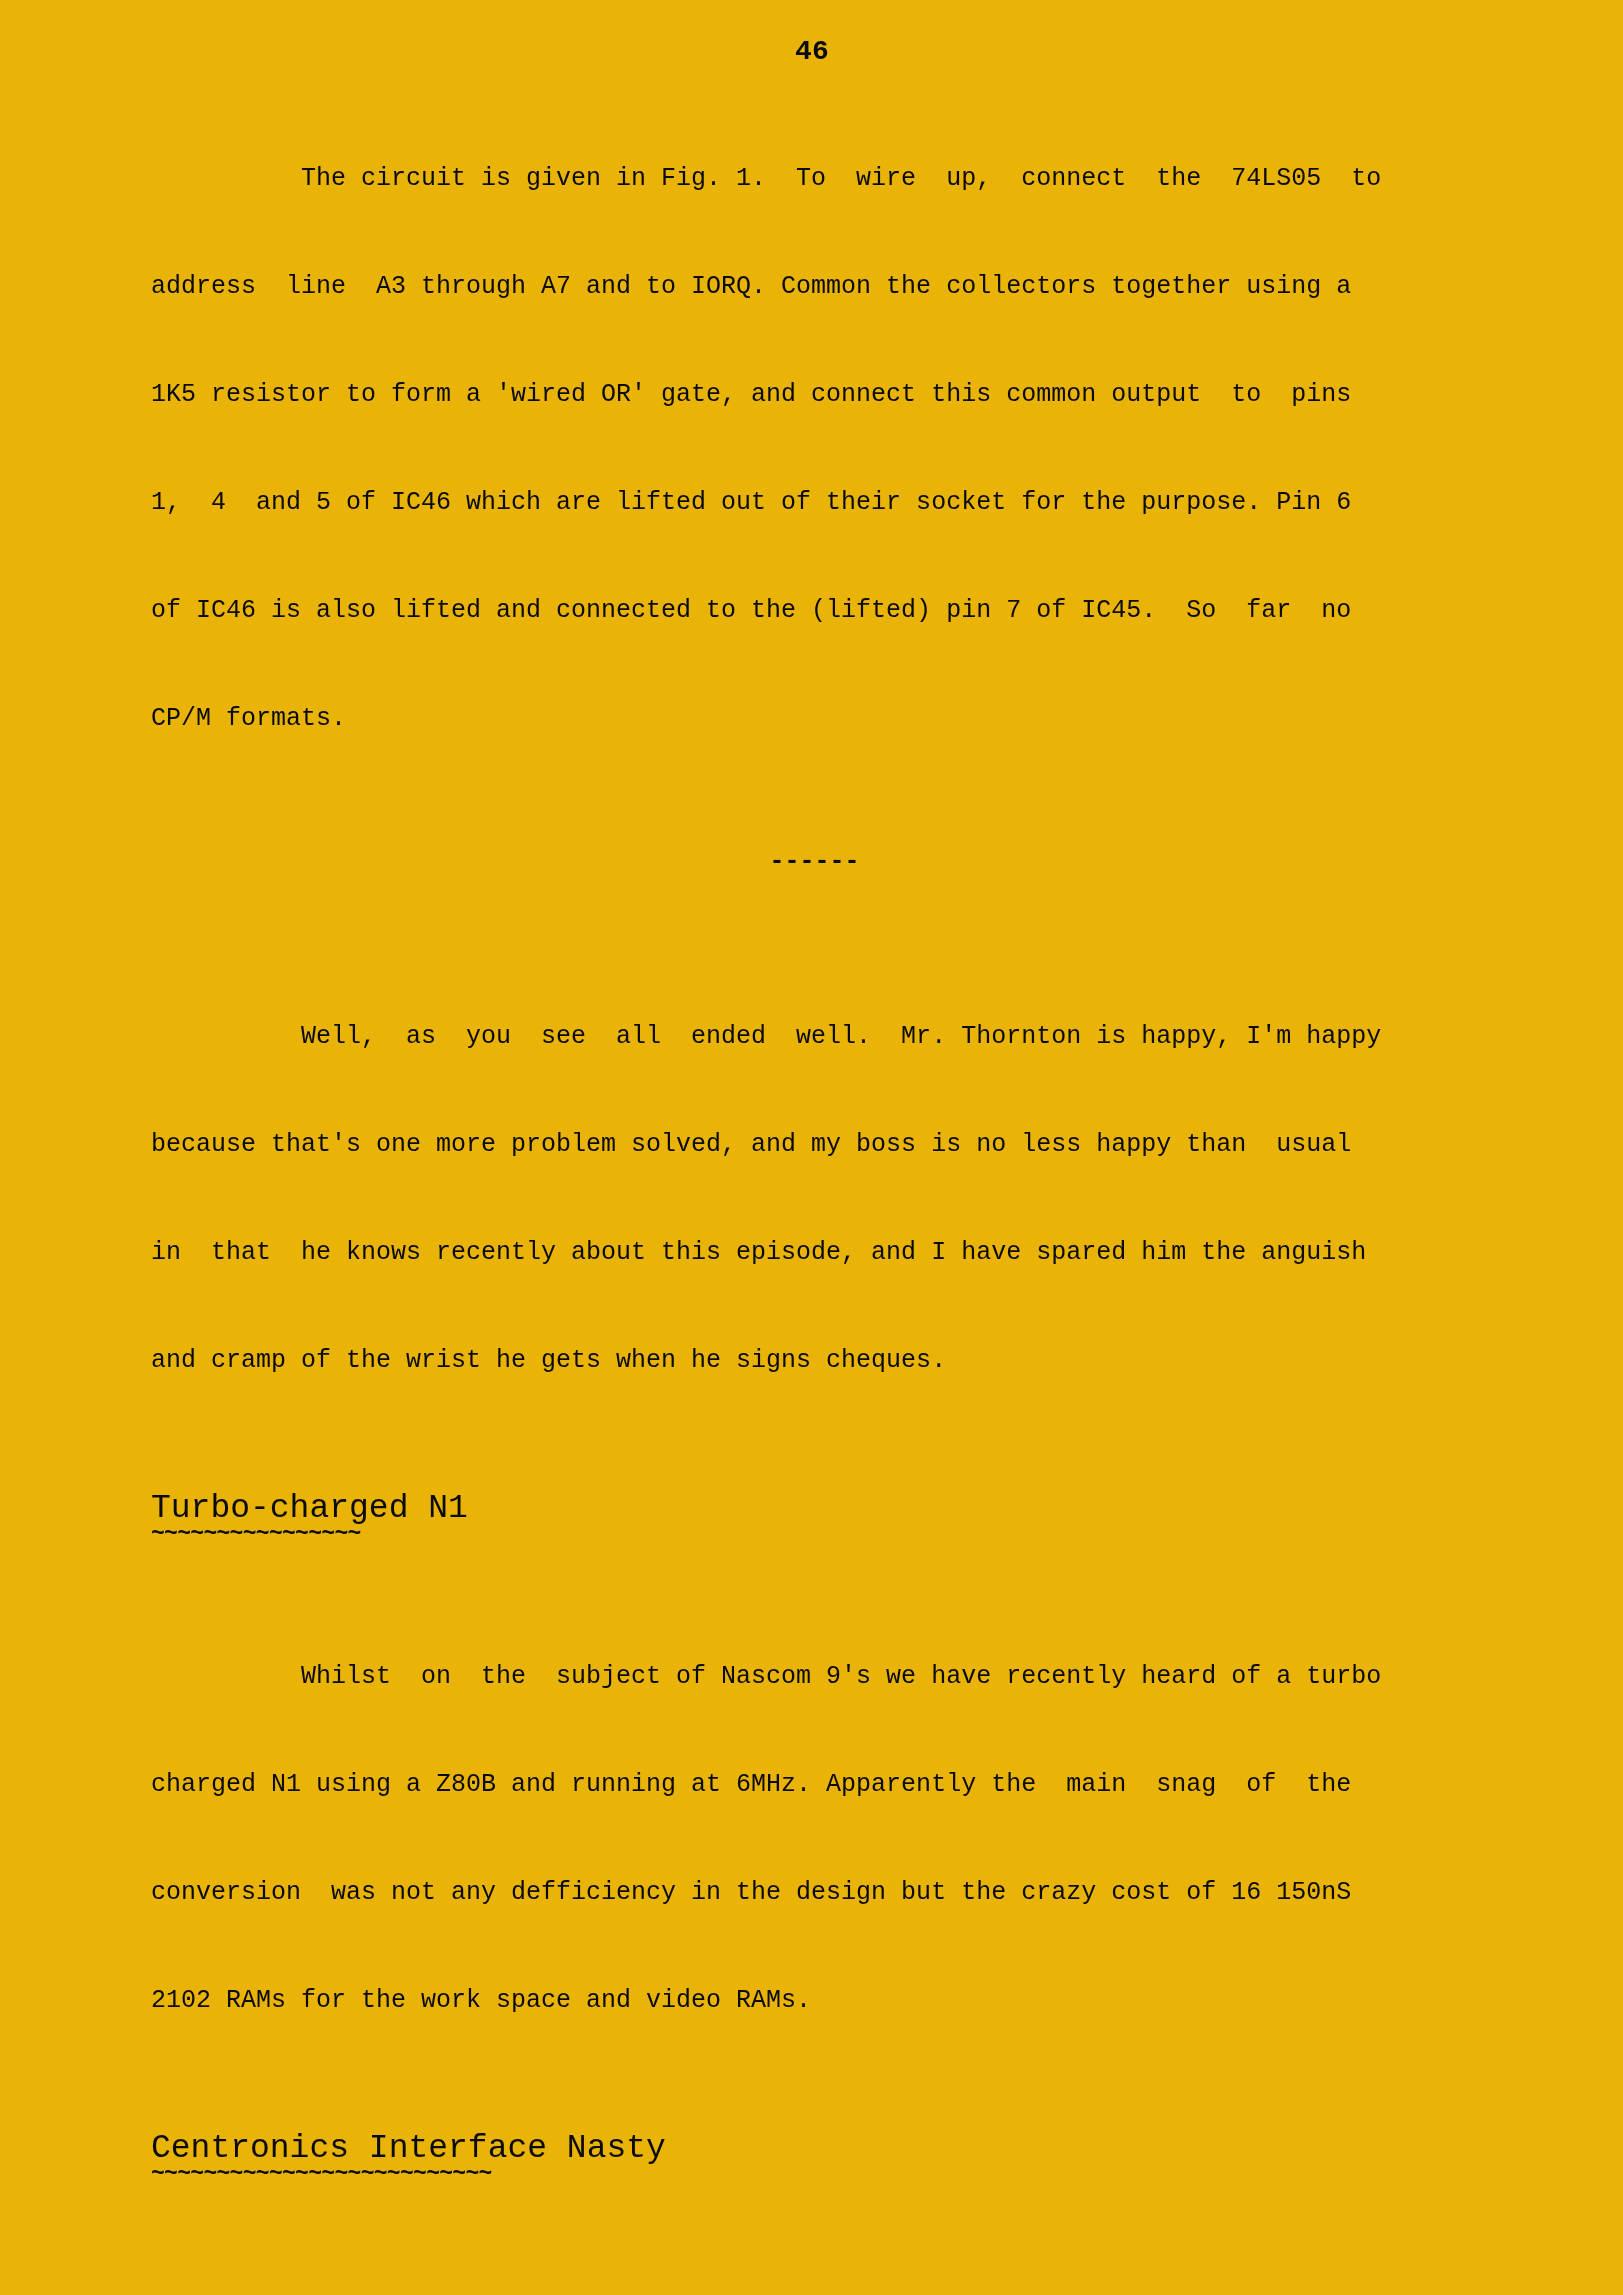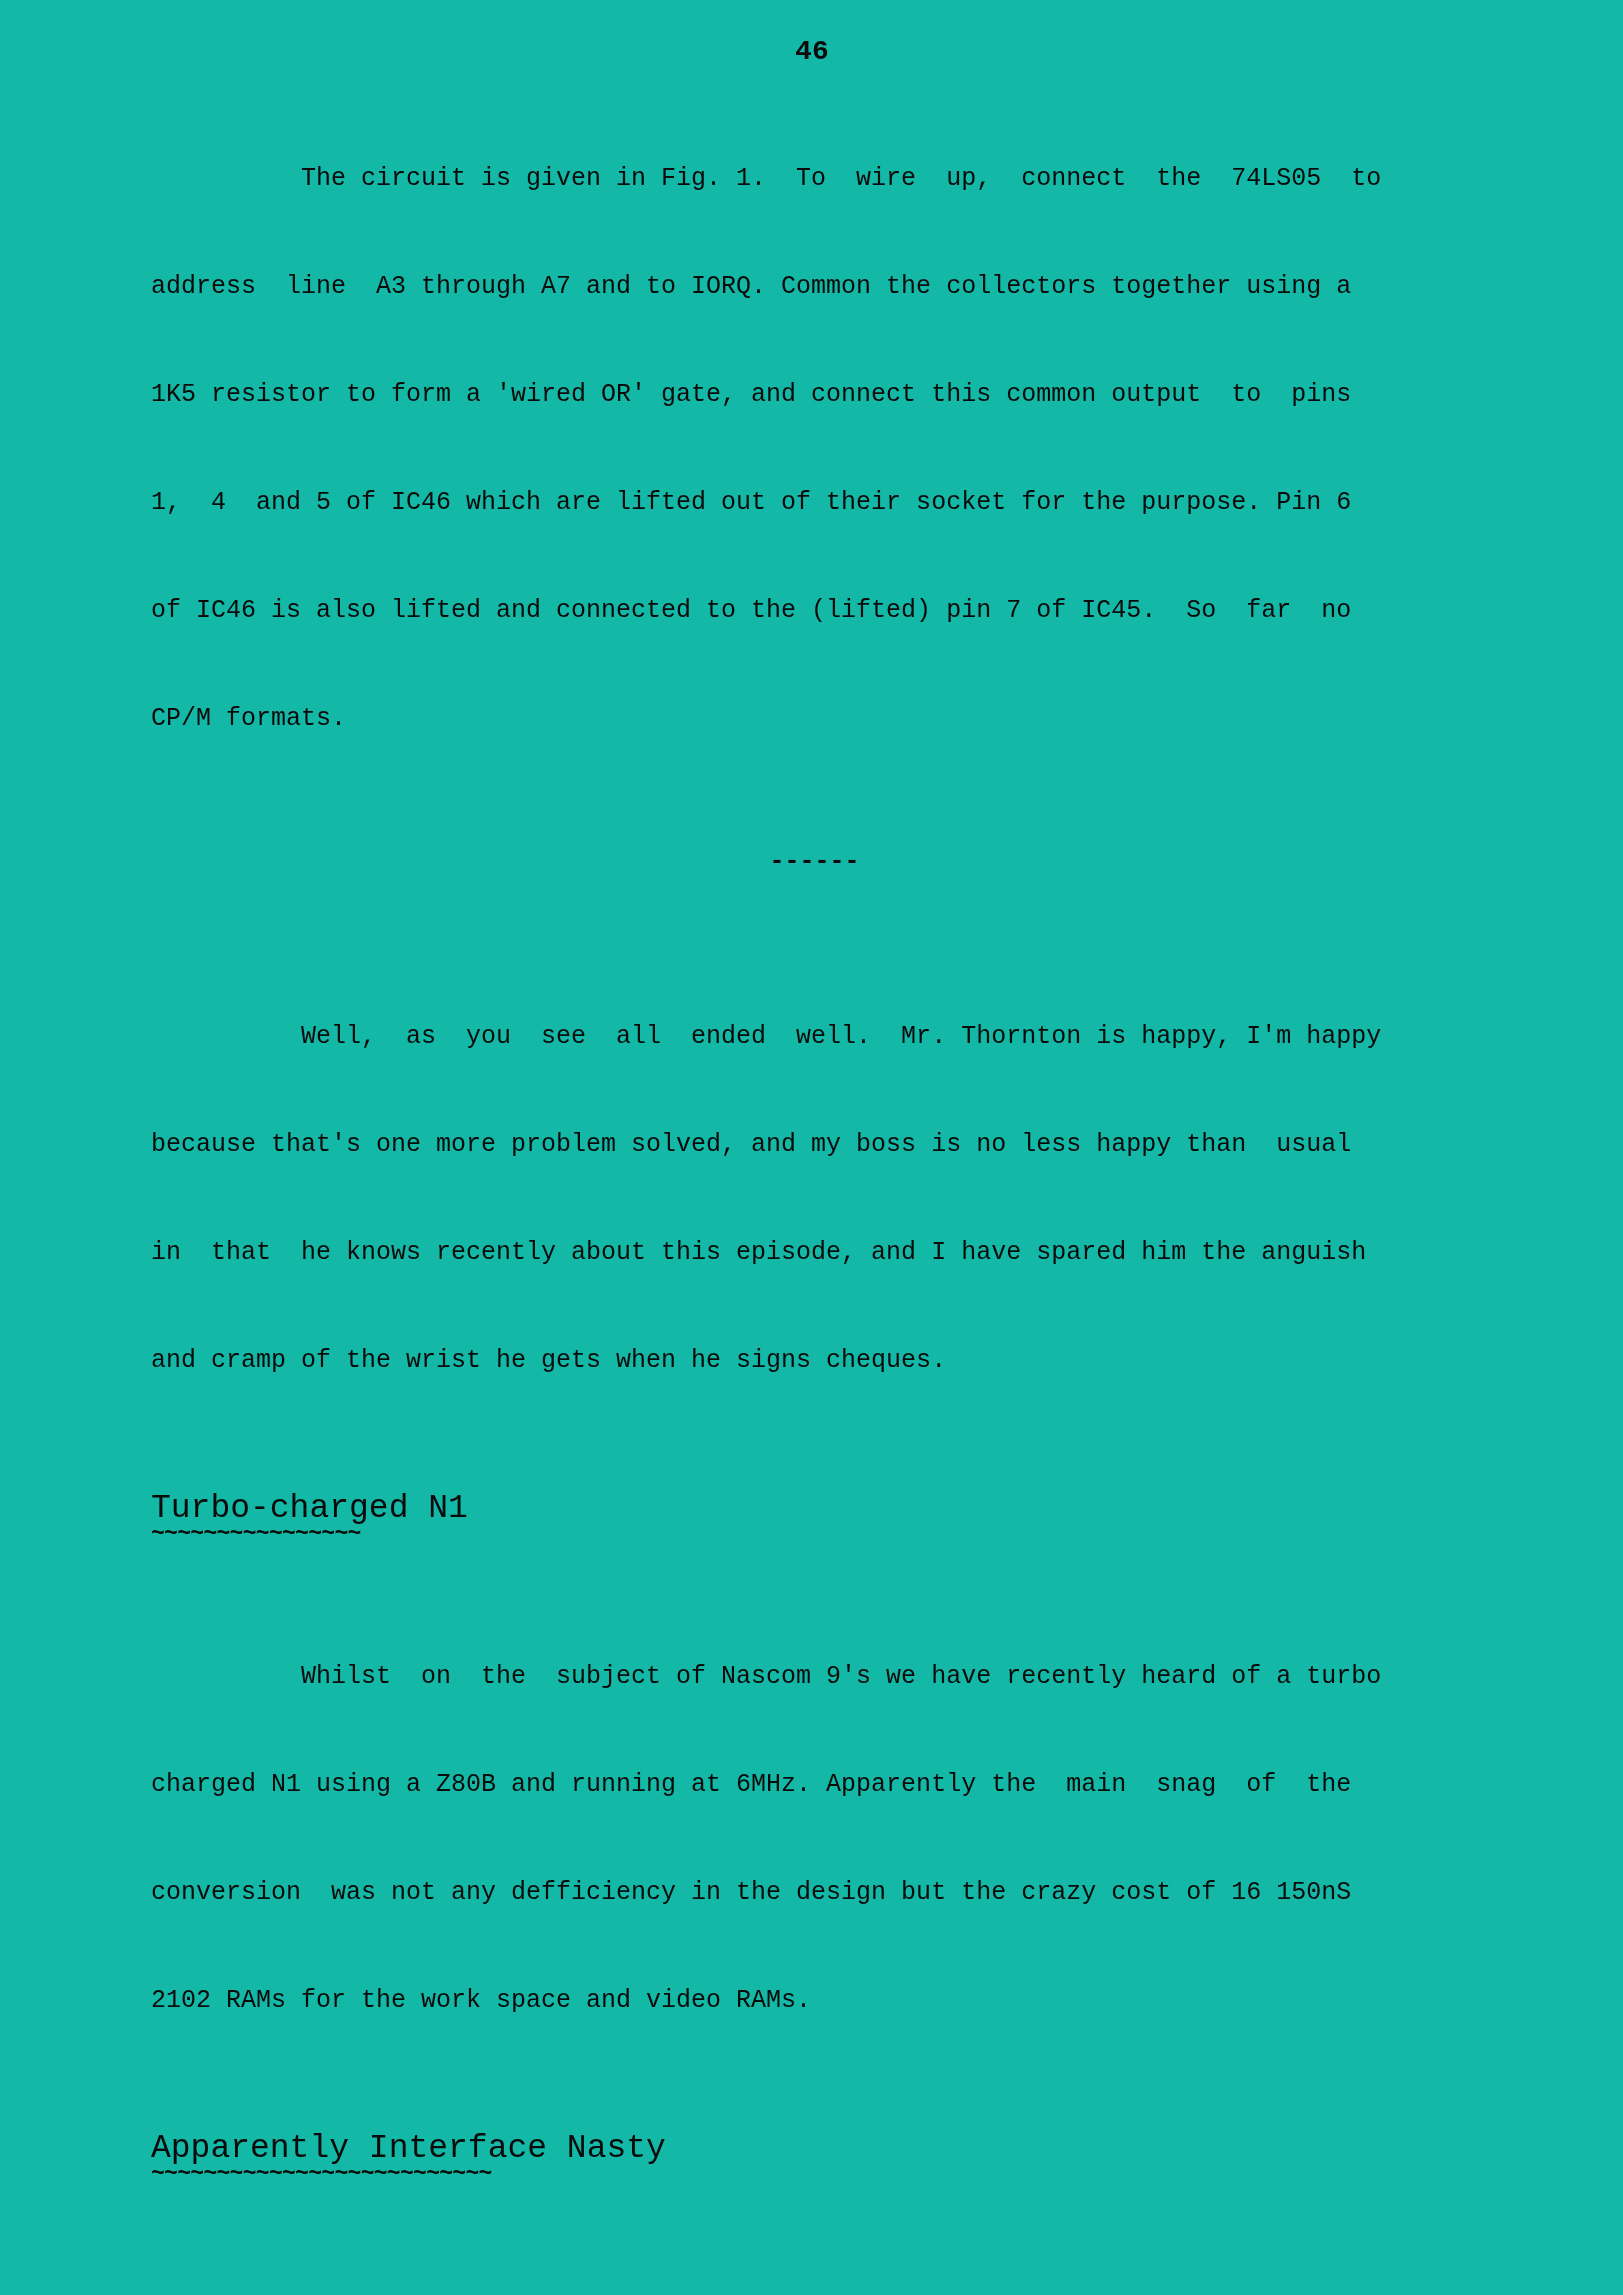--- a/index.html
+++ b/index.html
@@ -13,21 +13,21 @@
     position: relative;
     font-family: "Liberation Mono", "DejaVu Sans Mono", monospace;
     color: #0b0b0b;
     overflow: hidden;
   }
   .page {
     position: absolute;
     top: 0; left: 0;
     width: 1624px;
     height: 2295px;
-    background: #14b8a6;
+    background: #eab308;
   }
   .page-number {
     position: absolute;
     top: 36px;
     left: 0;
     width: 1624px;
     text-align: center;
     font-size: 28px;
     letter-spacing: 0.3px;
     font-weight: 600;
@@ -110,20 +110,20 @@
 
     <div class="para">
       <span class="ln">          Whilst  on  the  subject of Nascom 9's we have recently heard of a turbo</span>
       <span class="ln">charged N1 using a Z80B and running at 6MHz. Apparently the  main  snag  of  the</span>
       <span class="ln">conversion  was not any defficiency in the design but the crazy cost of 16 150nS</span>
       <span class="ln">2102 RAMs for the work space and video RAMs.</span>
     </div>
 
     <div class="gap-md"></div>
 
-    <div class="heading">Apparently Interface Nasty</div>
+    <div class="heading">Centronics Interface Nasty</div>
     <div class="heading-rule">~~~~~~~~~~~~~~~~~~~~~~~~~~</div>
 
     <div class="gap-md"></div>
 
   </div>
 </div>
 
 
 </body></html>

